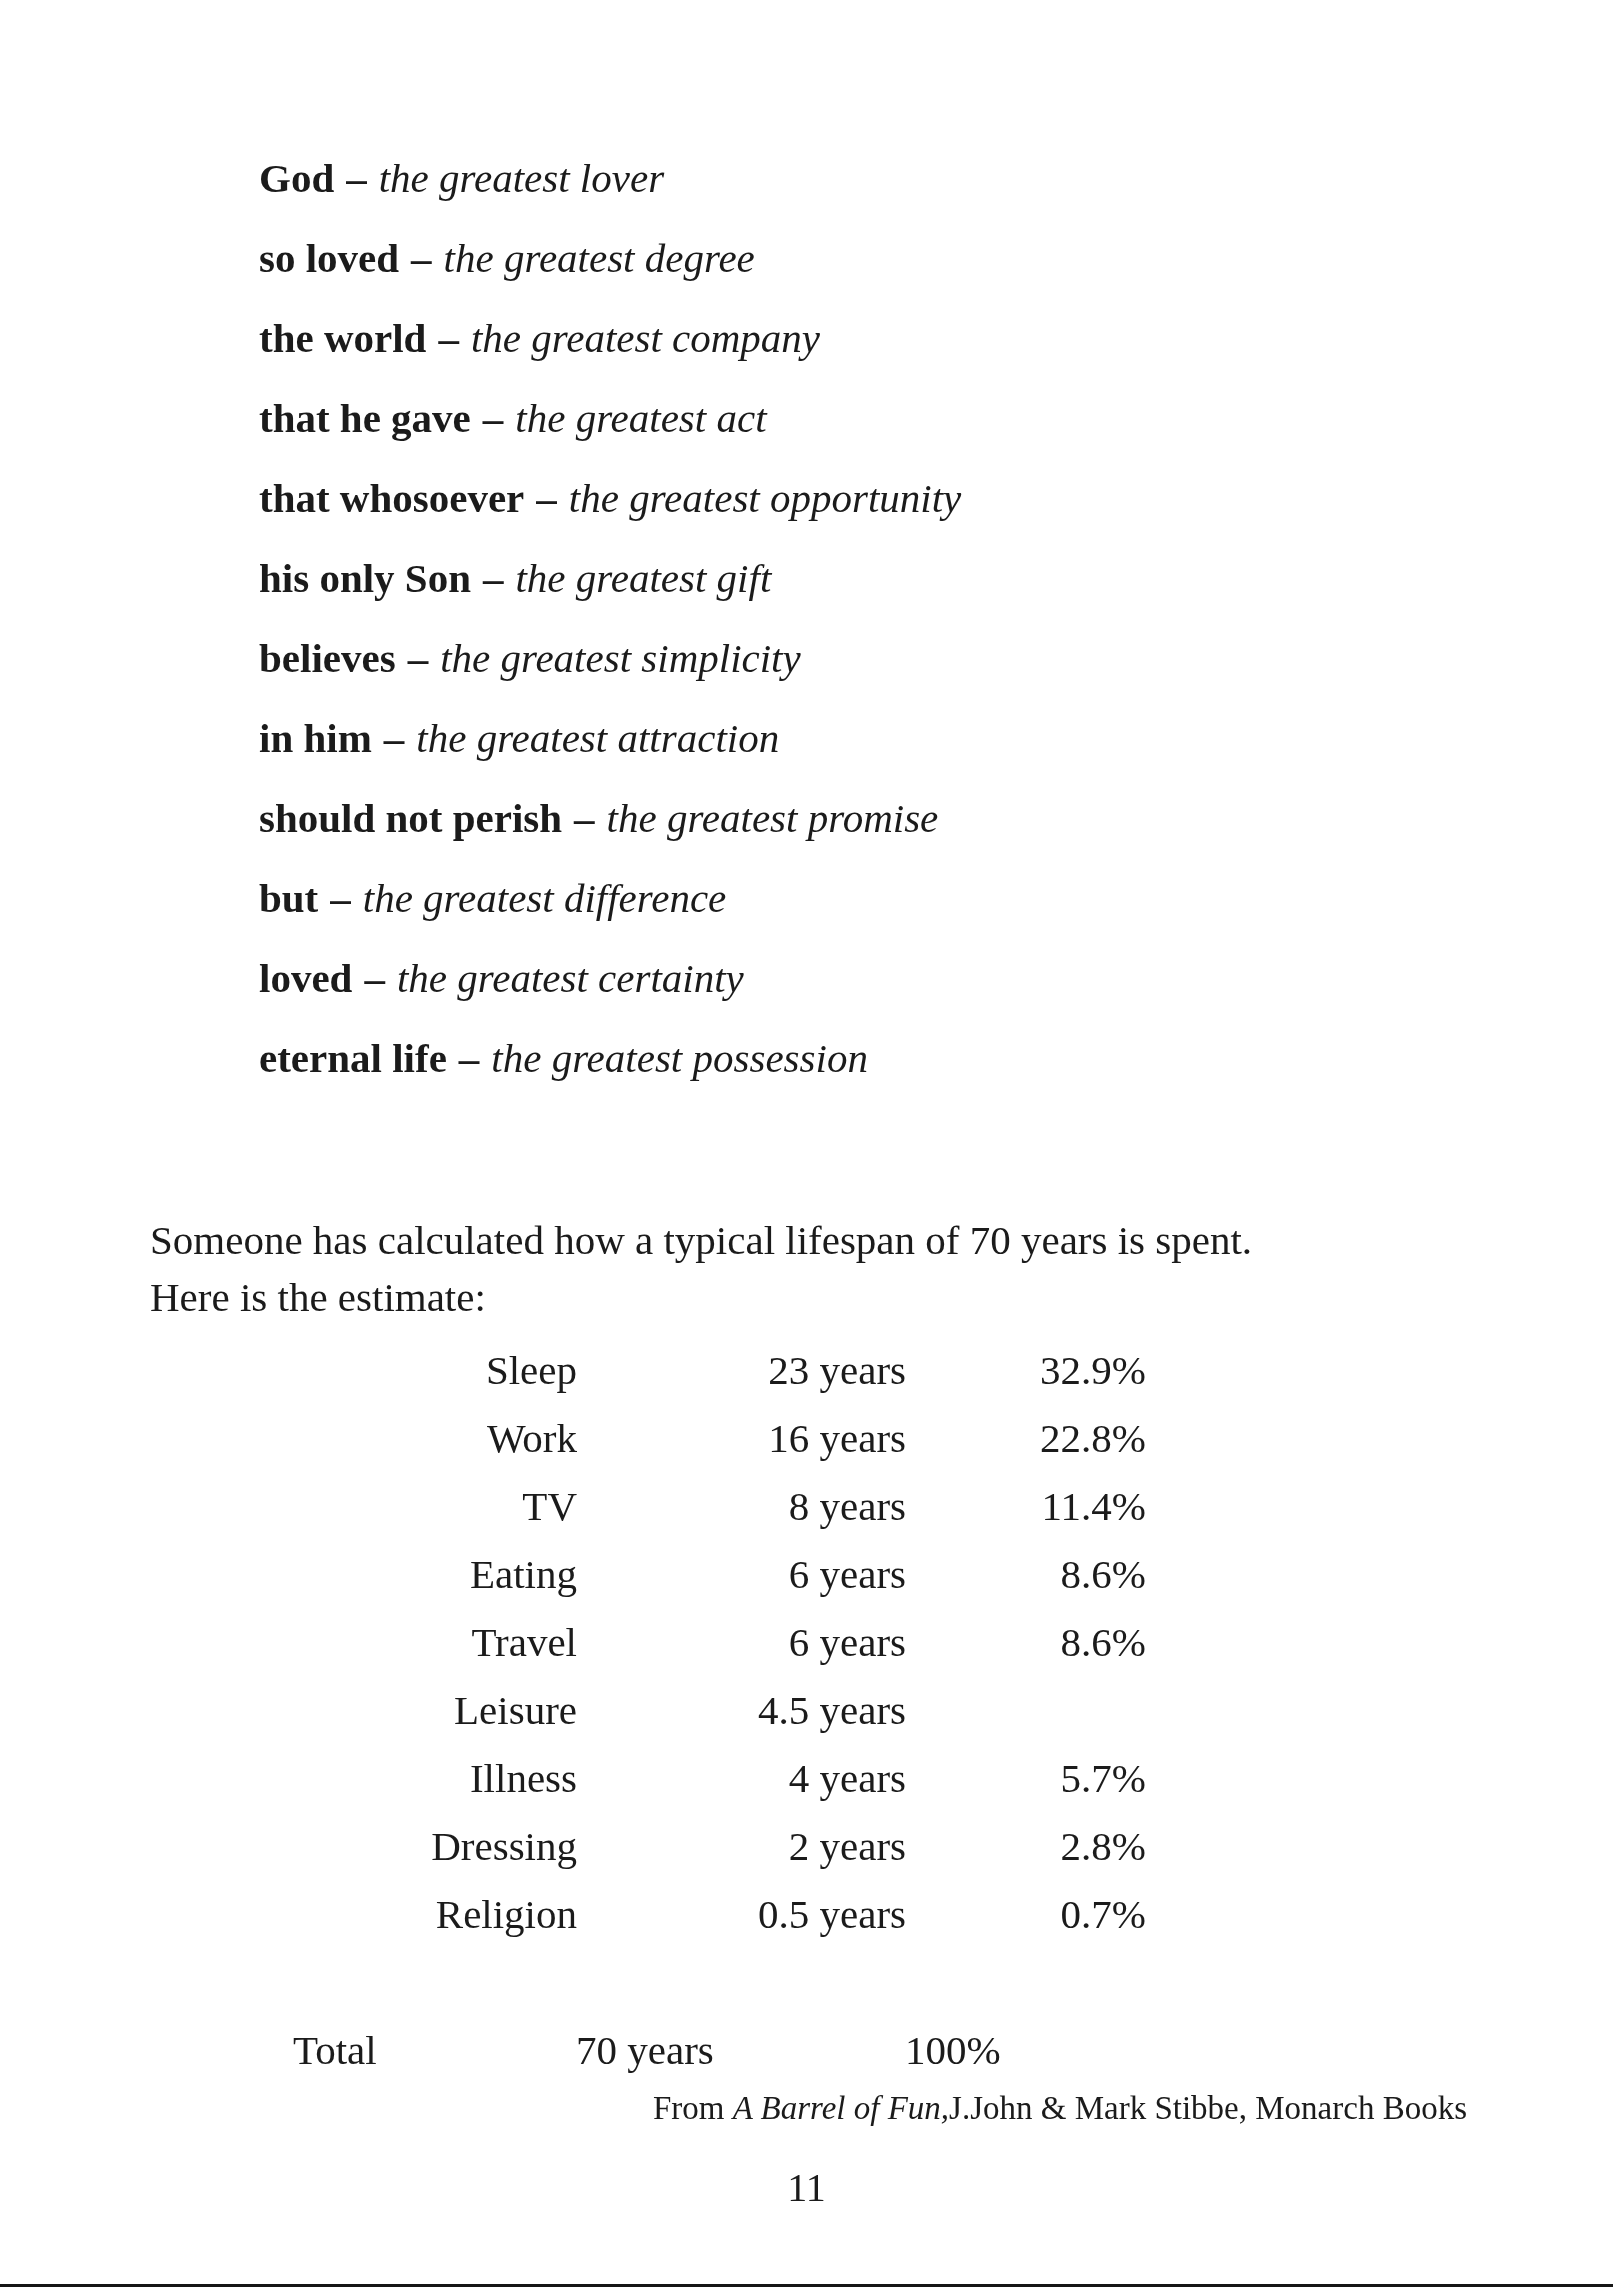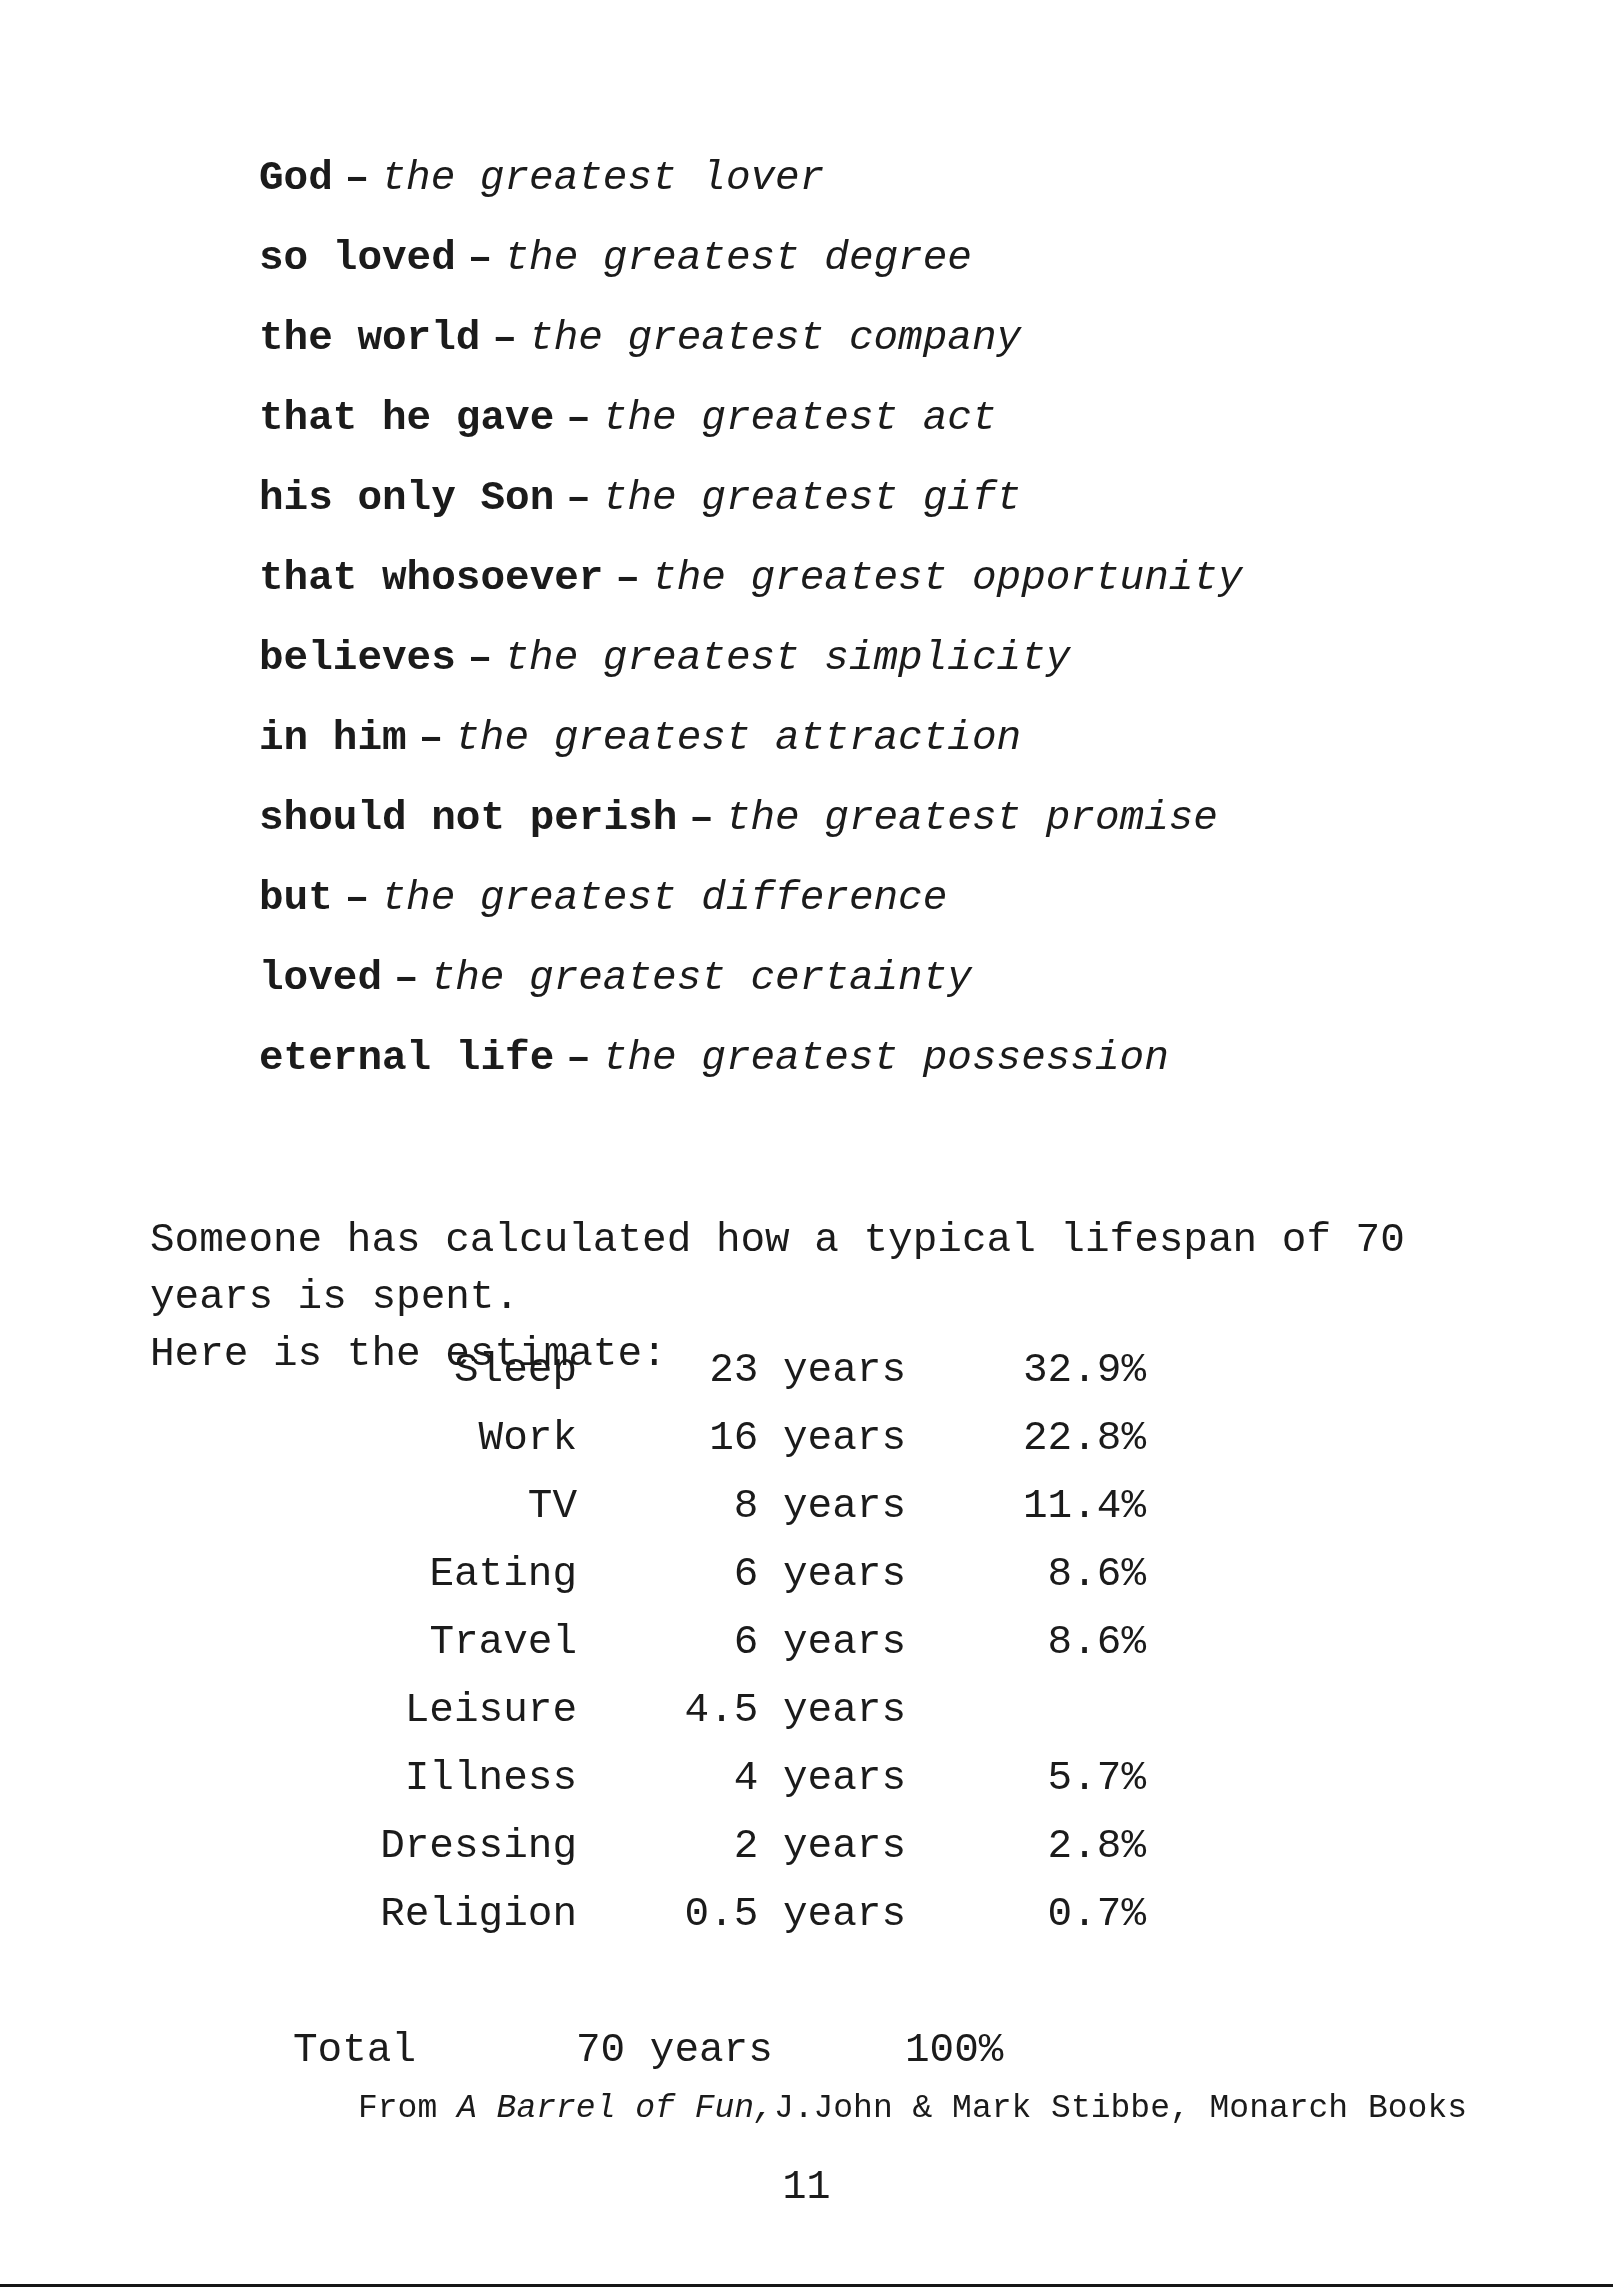--- a/index.html
+++ b/index.html
@@ -3,21 +3,21 @@
 <meta charset="utf-8">
 <style>
   html,body{margin:0;padding:0;}
   body{background:#ffffff;}
   .page{
     position:relative;
     width:1613px;
     height:2289px;
     background:#ffffff;
     overflow:hidden;
-    font-family:Liberation Mono, monospace;
+    font-family:Liberation Serif, serif;
     color:#1b1b1b;
   }
   
   .greatest-list{
     position:absolute;
     left:259px;
     top:138px;
   }
   .g-line{
     font-size:41px;
@@ -92,22 +92,22 @@
 </head>
 <body>
 
 <div class="page">
 
   <div class="greatest-list">
     <div class="g-line"><span class="g-bold">God</span><span class="g-dash">–</span><span class="g-italic">the greatest lover</span></div>
     <div class="g-line"><span class="g-bold">so loved</span><span class="g-dash">–</span><span class="g-italic">the greatest degree</span></div>
     <div class="g-line"><span class="g-bold">the world</span><span class="g-dash">–</span><span class="g-italic">the greatest company</span></div>
     <div class="g-line"><span class="g-bold">that he gave</span><span class="g-dash">–</span><span class="g-italic">the greatest act</span></div>
+    <div class="g-line"><span class="g-bold">that whosoever</span><span class="g-dash">–</span><span class="g-italic">the greatest opportunity</span></div>
     <div class="g-line"><span class="g-bold">his only Son</span><span class="g-dash">–</span><span class="g-italic">the greatest gift</span></div>
-    <div class="g-line"><span class="g-bold">that whosoever</span><span class="g-dash">–</span><span class="g-italic">the greatest opportunity</span></div>
     <div class="g-line"><span class="g-bold">believes</span><span class="g-dash">–</span><span class="g-italic">the greatest simplicity</span></div>
     <div class="g-line"><span class="g-bold">in him</span><span class="g-dash">–</span><span class="g-italic">the greatest attraction</span></div>
     <div class="g-line"><span class="g-bold">should not perish</span><span class="g-dash">–</span><span class="g-italic">the greatest promise</span></div>
     <div class="g-line"><span class="g-bold">but</span><span class="g-dash">–</span><span class="g-italic">the greatest difference</span></div>
     <div class="g-line"><span class="g-bold">loved</span><span class="g-dash">–</span><span class="g-italic">the greatest certainty</span></div>
     <div class="g-line"><span class="g-bold">eternal life</span><span class="g-dash">–</span><span class="g-italic">the greatest possession</span></div>
   </div>
 
   <div class="intro">
     <div>Someone has calculated how a typical lifespan of 70 years is spent.</div>

